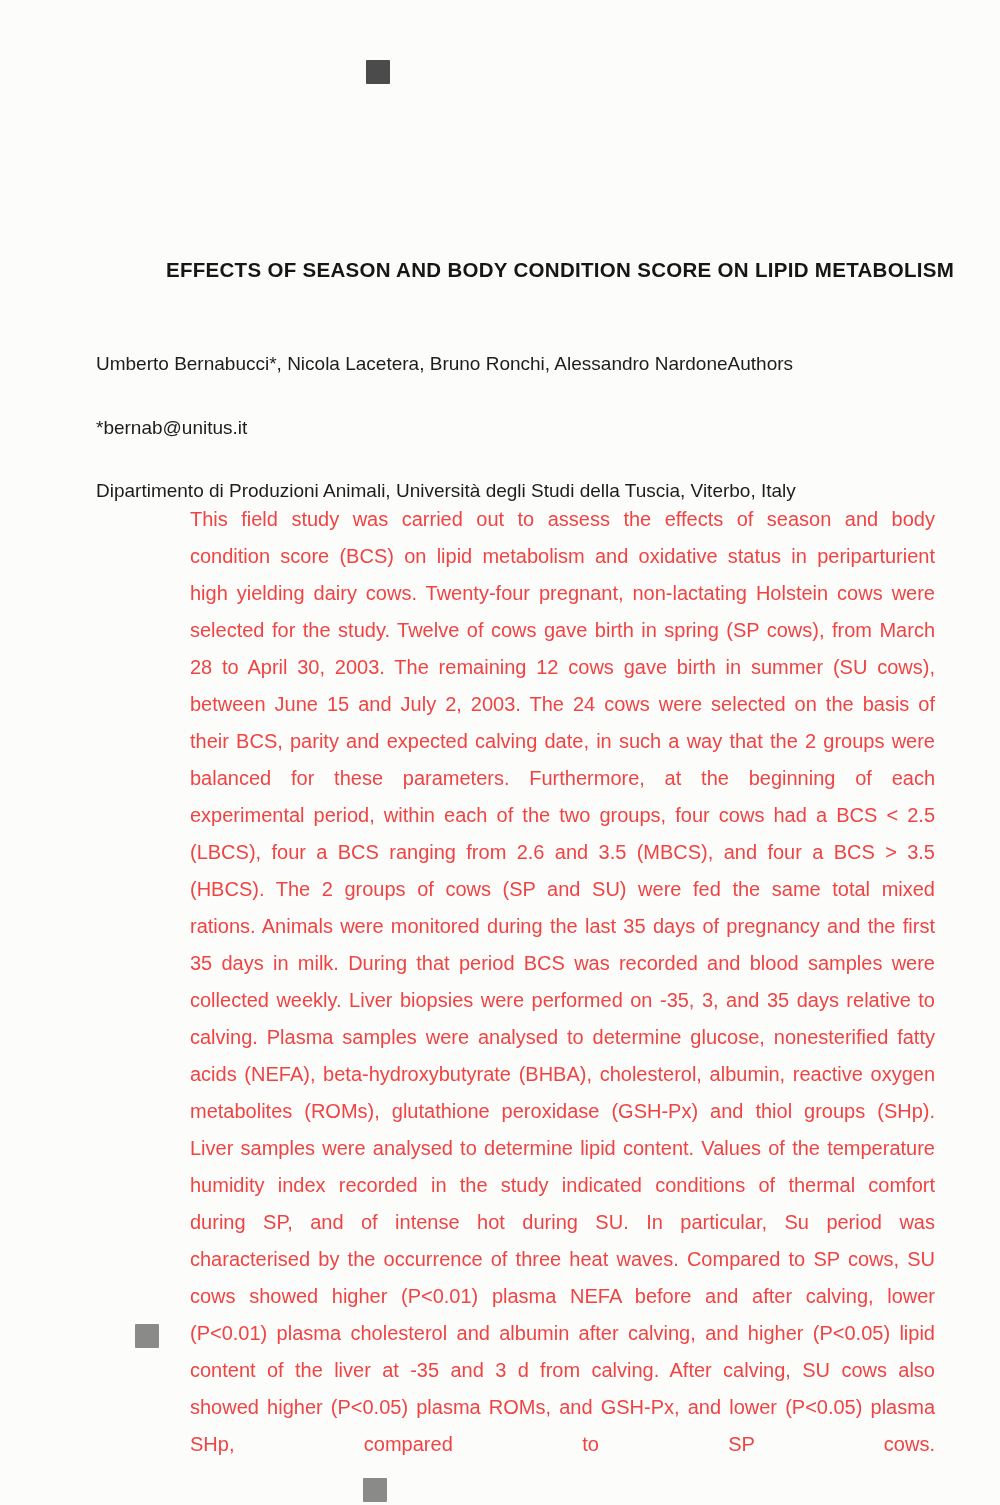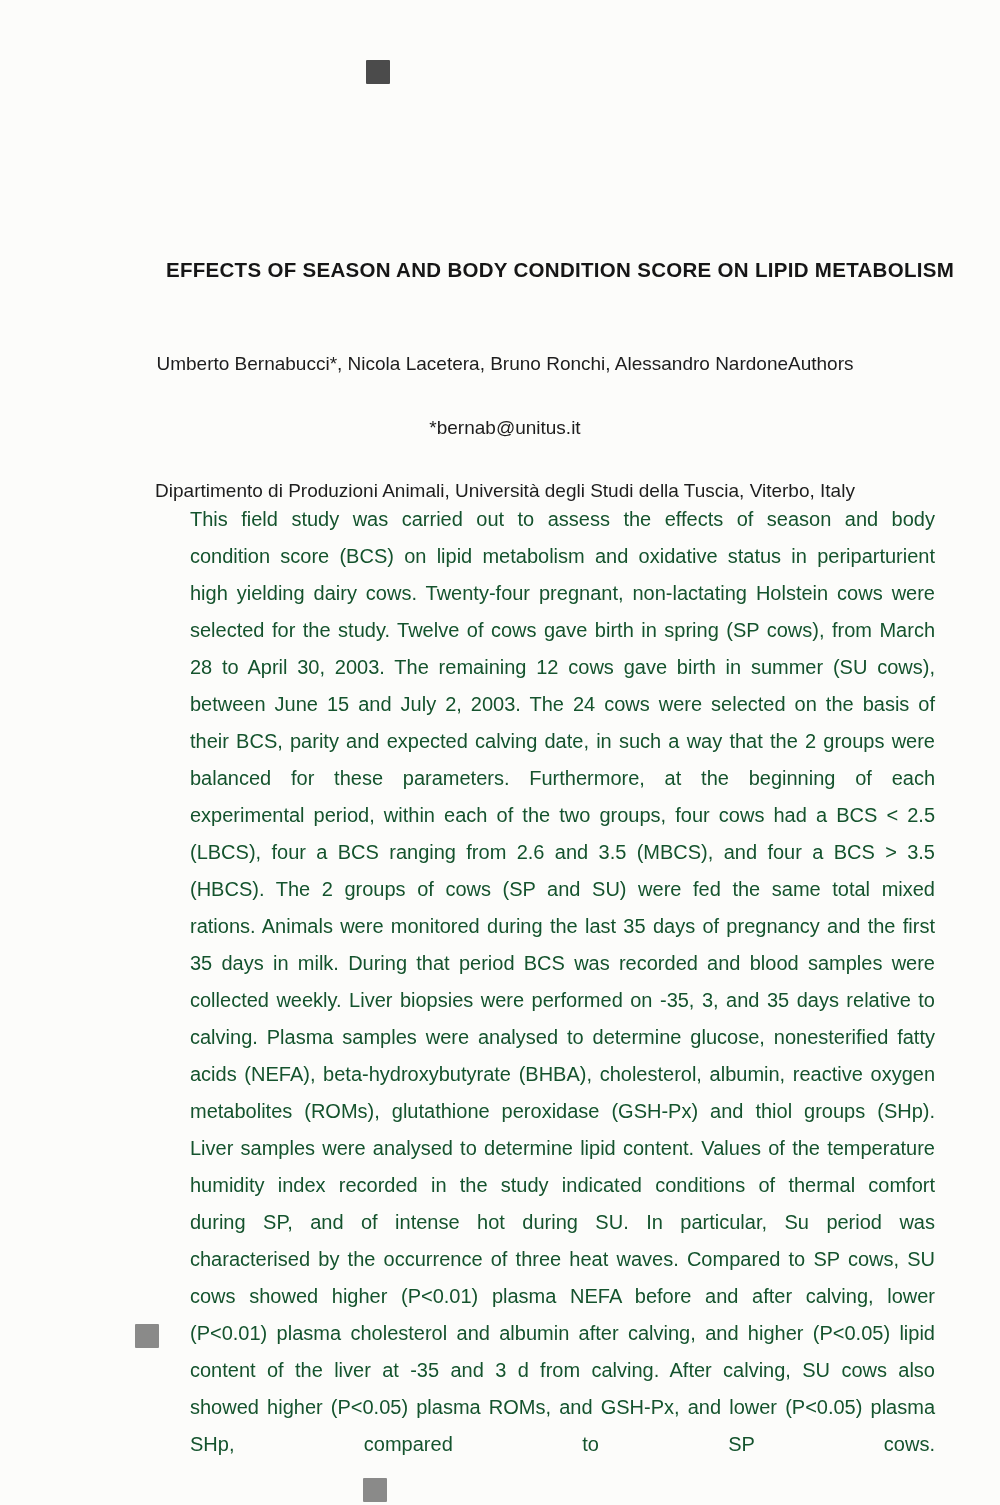--- a/index.html
+++ b/index.html
@@ -21,36 +21,36 @@
     font-weight: 700;
     line-height: 31px;
     letter-spacing: 0.3px;
     color: #161616;
   }
   .title .tl { display: block; white-space: nowrap; }
 
   .byline {
     position: absolute;
     top: 254px; left: 0; width: 890px;
-    text-align: center;
+    text-align: left;
     font-size: 19px;
     line-height: 27.5px;
     color: #1d1d1d;
   }
   .byline div { white-space: nowrap; }
 
   .abstract {
     position: absolute;
     top: 429px; left: 118px; width: 769px;
     font-size: 20px;
     line-height: 37px;
     text-align: justify;
     text-align-last: justify;
     word-spacing: 1.5px;
-    color: #14532d;
+    color: #ef4444;
   }
 
   .pagenum {
     position: absolute;
     top: 1431px; left: 872px;
     font-size: 20px;
     color: #1a1a1a;
   }
 
   .artifact { position: absolute; background: #2c2c2c; border-radius: 1px; }

